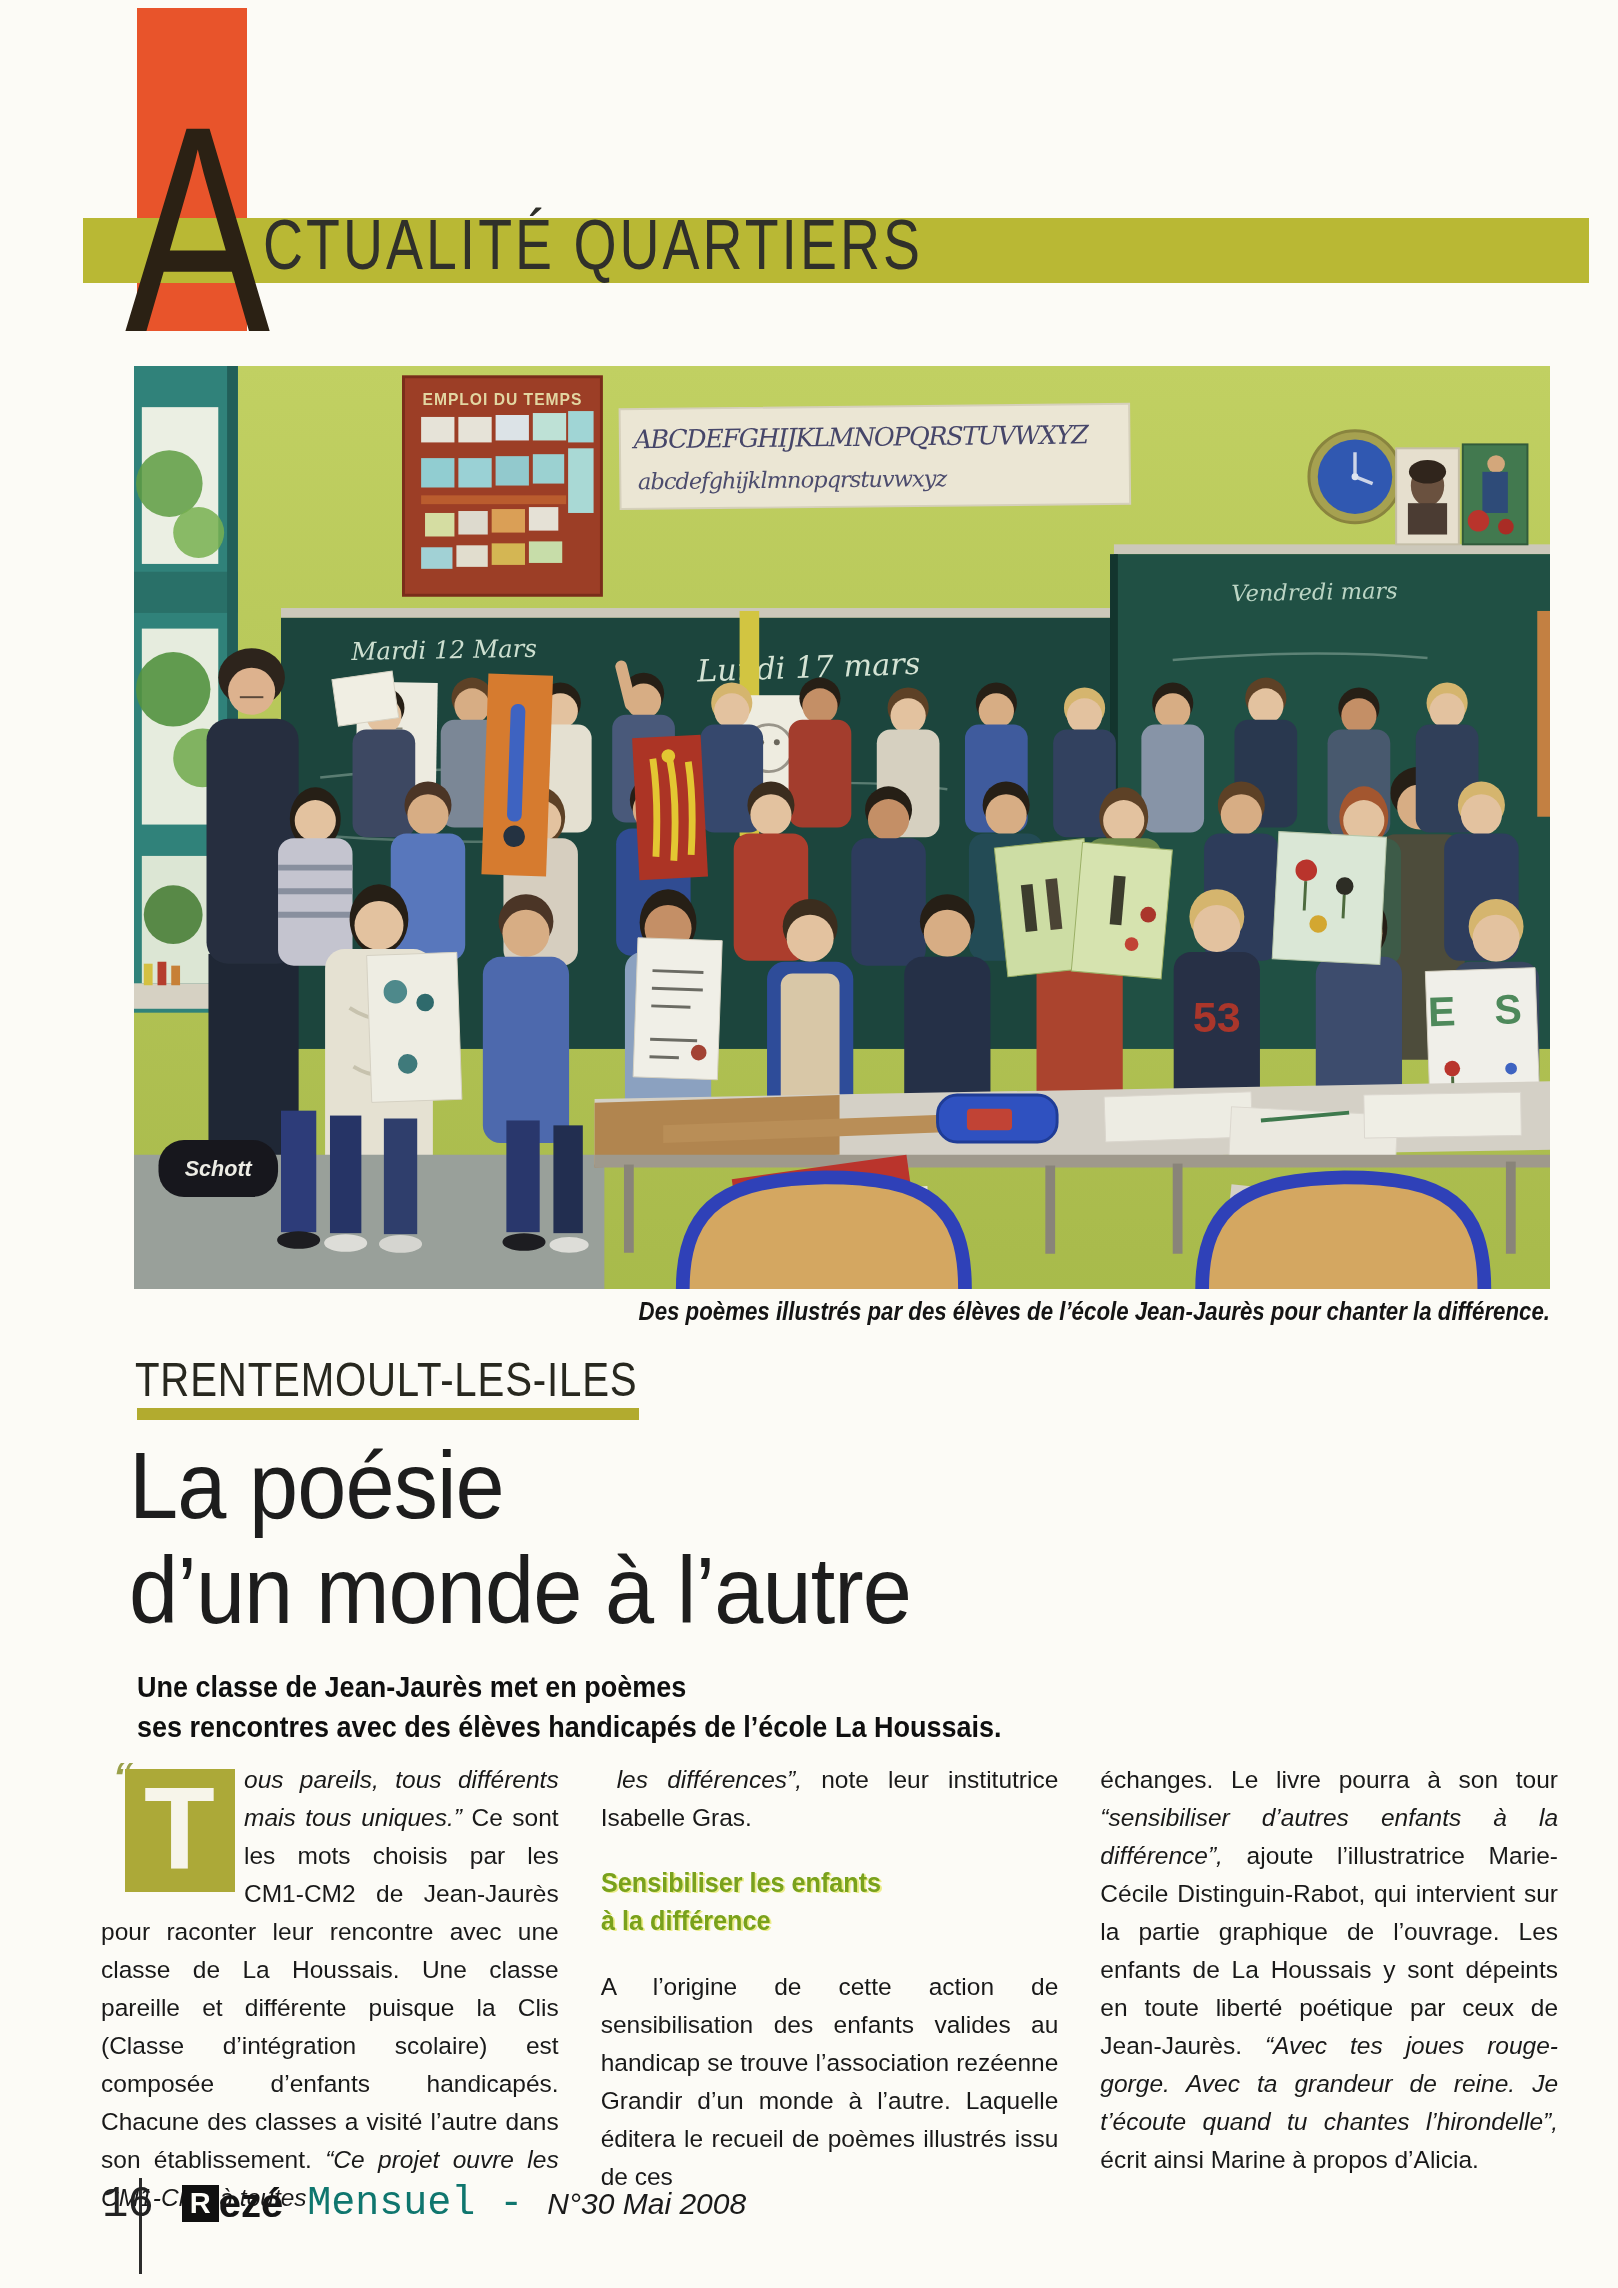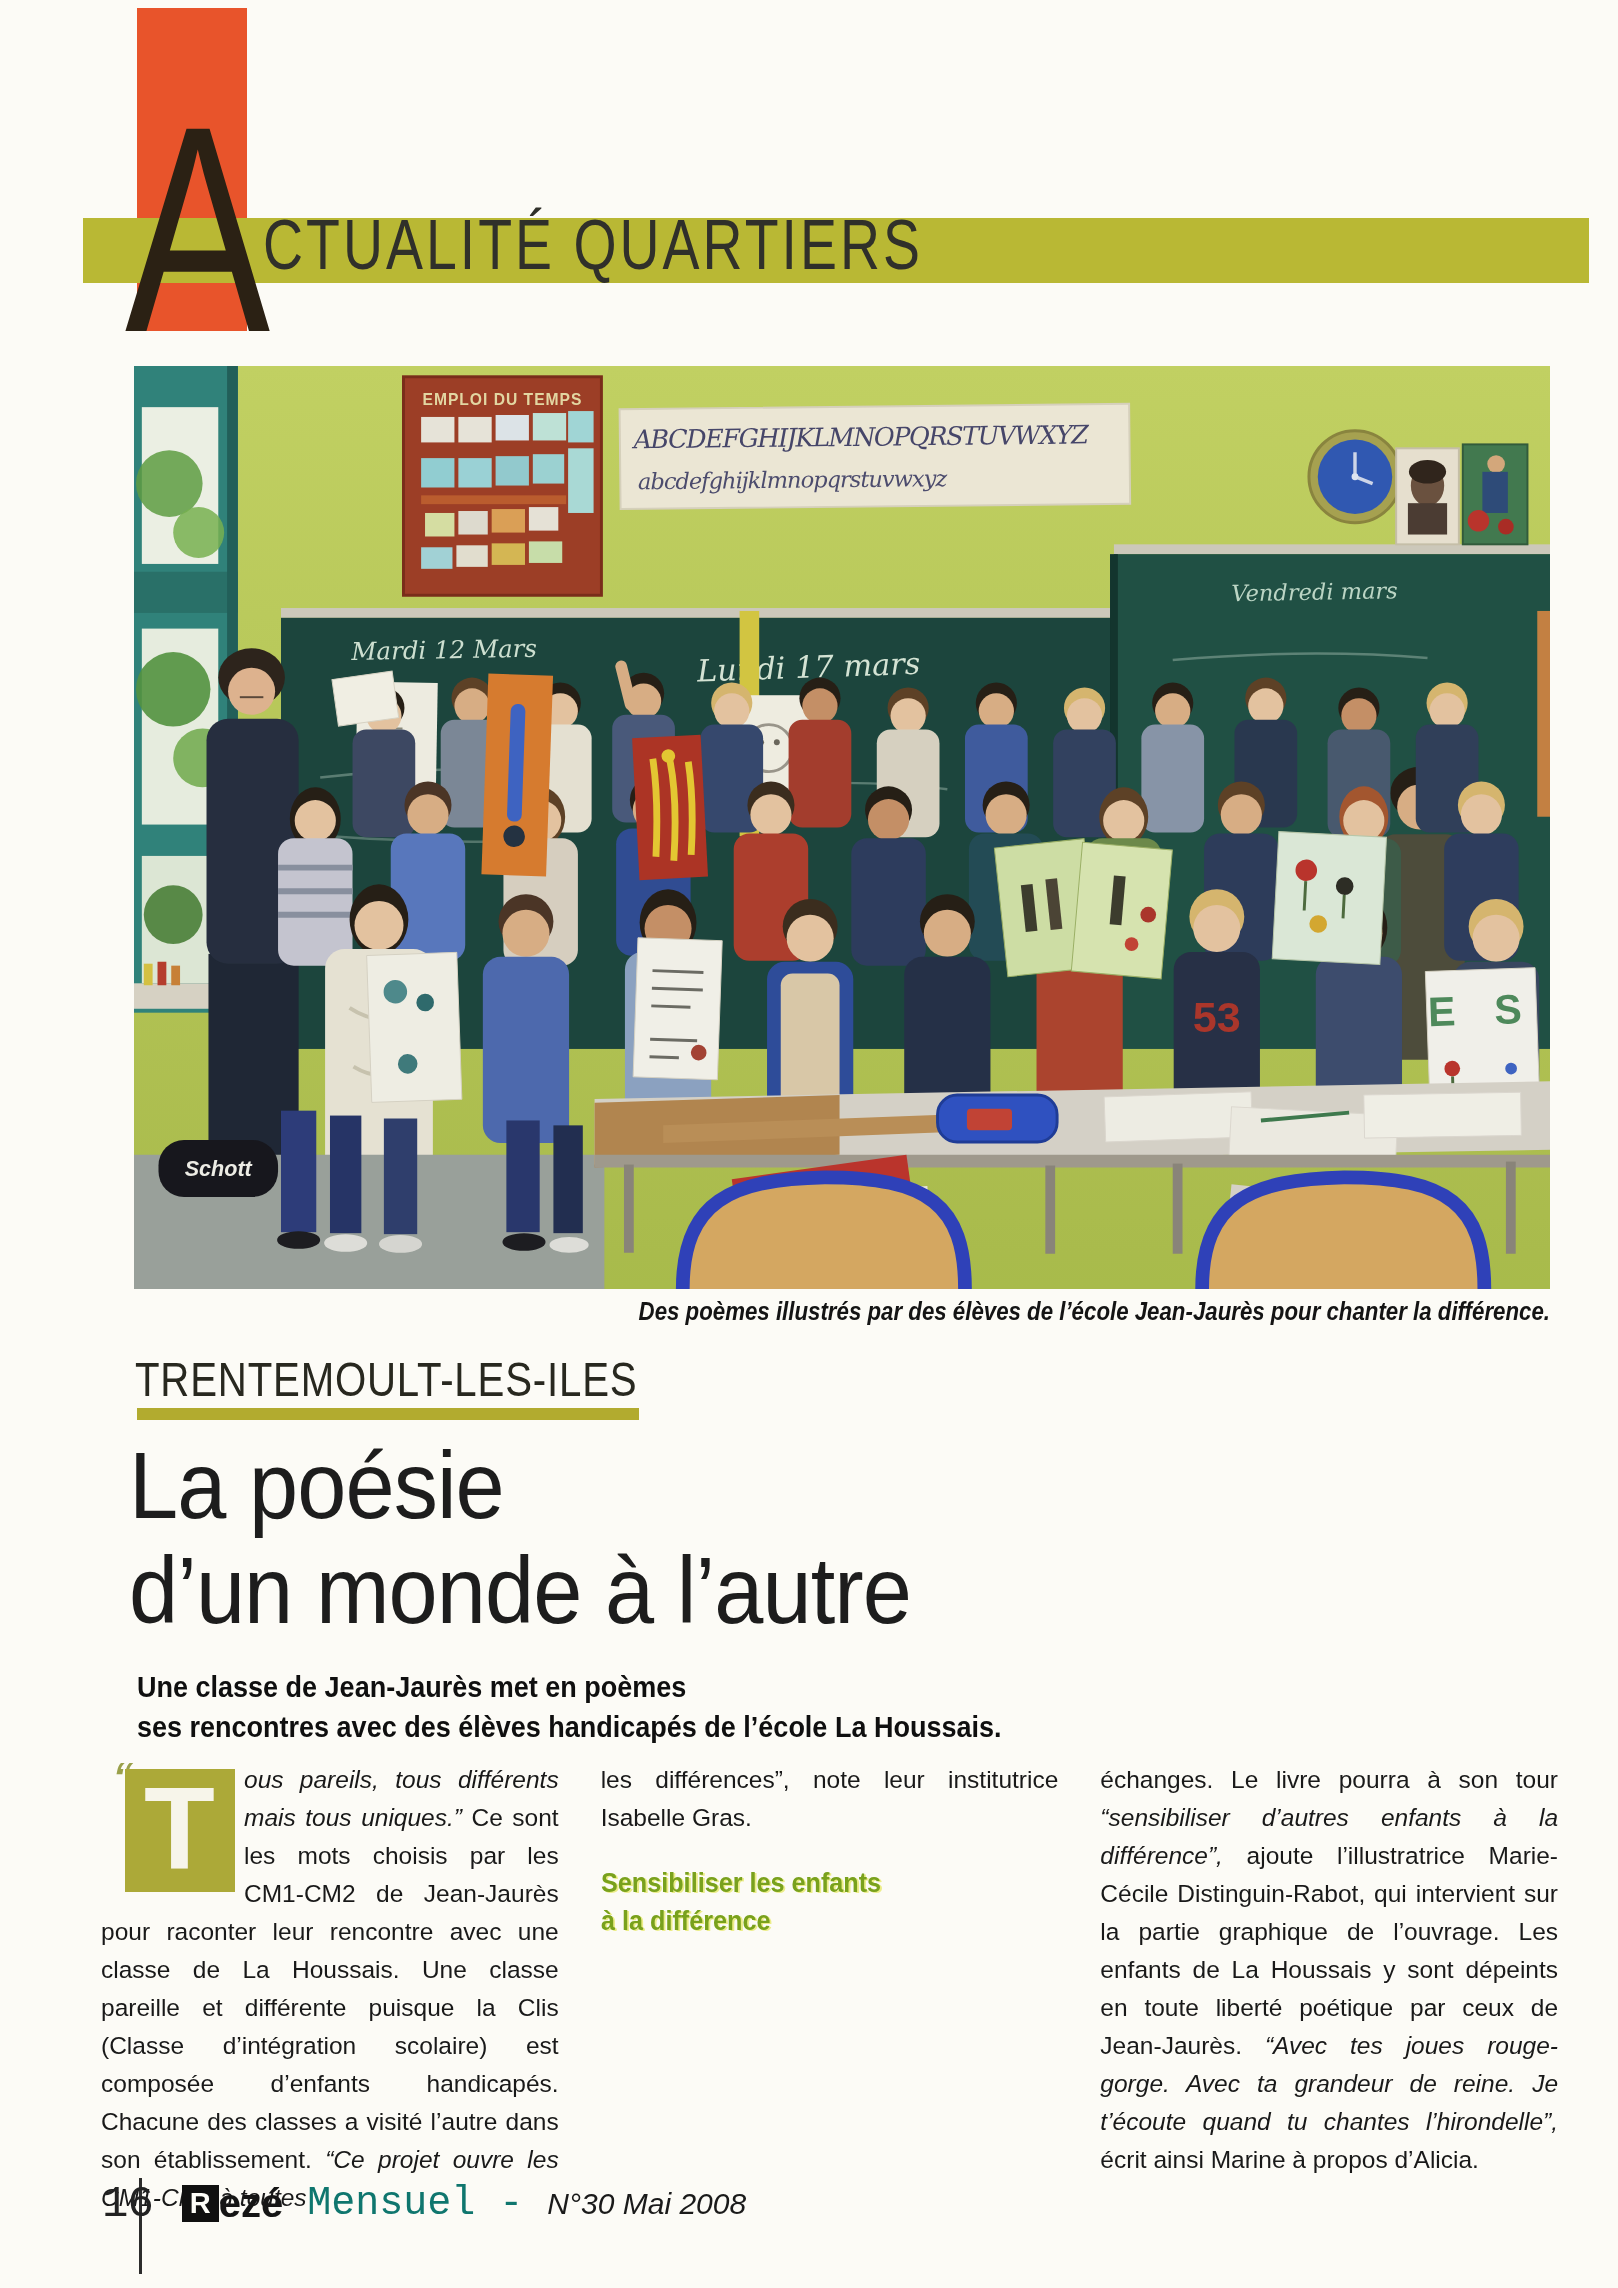--- a/index.html
+++ b/index.html
@@ -478,25 +478,26 @@
   </div>
 
   <div class="columns">
     <span class="lead-quote">“</span>
     <div class="col">
       <p><span class="dropcap-float">
             <span class="dropcap-box">T</span>
           </span><span><span style="font-style: italic;">ous pareils, tous différents mais tous uniques.” </span><span>Ce sont les mots choisis par les CM1-CM2 de Jean-Jaurès pour raconter leur rencontre avec une classe de La Houssais. Une classe pareille et différente puisque la Clis (Classe d’intégration scolaire) est composée d’enfants handicapés. Chacune des classes a visité l’autre dans son établissement. </span><span style="font-style: italic;">“Ce projet ouvre les CM1-CM2 à toutes</span></span></p>
     </div>
     <div class="col">
-      <p><span style="">les différences”,</span><span> note leur institutrice Isabelle Gras.</span></p>
+      <p><span style="font-style: italic; margin-left: 16px;">les différences”,</span><span> note leur institutrice Isabelle Gras.</span></p>
       <div class="subhead">
         <div>Sensibiliser les enfants</div>
         <div>à la différence</div>
       </div>
+      <p><span>A l’origine de cette action de sensibilisation des enfants valides au handicap se trouve l’association rezéenne Grandir d’un monde à l’autre. Laquelle éditera le recueil de poèmes illustrés issu de ces</span></p>
     </div>
     <div class="col">
       <p><span>échanges. Le livre pourra à son tour </span><span style="font-style: italic;">“sensibiliser d’autres enfants à la différence”,</span><span> ajoute l’illustratrice Marie-Cécile Distinguin-Rabot, qui intervient sur la partie graphique de l’ouvrage. Les enfants de La Houssais y sont dépeints en toute liberté poétique par ceux de Jean-Jaurès. </span><span style="font-style: italic;">“Avec tes joues rouge-gorge. Avec ta grandeur de reine. Je t’écoute quand tu chantes l’hirondelle”,</span><span> écrit ainsi Marine à propos d’Alicia.</span></p>
     </div>
   </div>
 
   <div class="footer-rule"></div>
   <div class="footer">
     <span class="page-number">16</span>
     <span class="brand">

